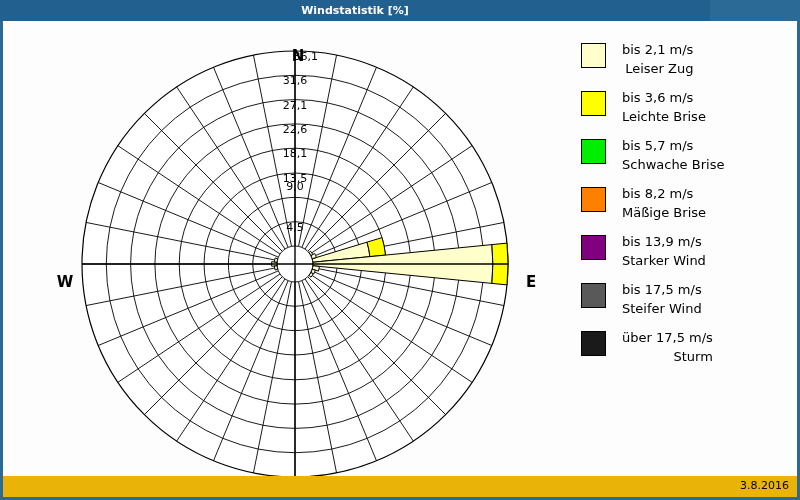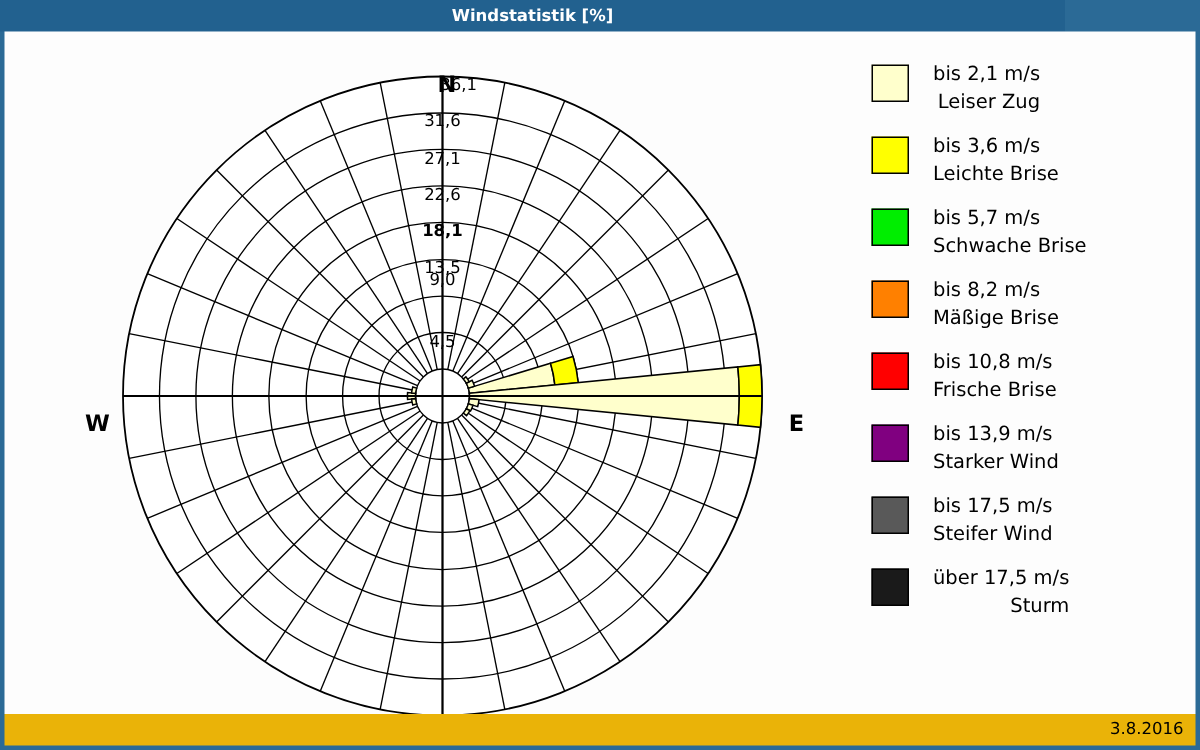--- a/index.html
+++ b/index.html
@@ -180,21 +180,21 @@
 
     <div class="compass-label" id="label-n">N</div>
 
     <div class="compass-label" id="label-w">W</div>
     <div class="compass-label" id="label-e">E</div>
 
     <div id="rticks">
         <div class="rtick" style="left: 269px; top: 199.693px;">4,5</div>
         <div class="rtick" style="left: 269px; top: 159px;">9,0</div>
         <div class="rtick" style="left: 269px; top: 151.078px;">13,5</div>
-        <div class="rtick" style="left: 269px; top: 126.23px; font-weight: bold;">18,1</div>
+        <div class="rtick" style="left: 269px; top: 126.23px;">18,1</div>
         <div class="rtick" style="left: 269px; top: 101.922px;">22,6</div>
         <div class="rtick" style="left: 269px; top: 77.615px;">27,1</div>
         <div class="rtick" style="left: 269px; top: 53.3075px;">31,6</div>
         <div class="rtick" style="left: 269px; top: 29px; text-align: right;">36,1</div>
       </div>
 
     <div id="legend">
         <div class="legend-row">
           <div class="swatch" style="background: rgb(255, 255, 204);"></div>
           <div class="legend-text"><span>bis 2,1 m/s</span><span class="l2">Leiser Zug</span></div>
@@ -205,24 +205,20 @@
         </div>
         <div class="legend-row">
           <div class="swatch" style="background: rgb(0, 238, 0);"></div>
           <div class="legend-text"><span>bis 5,7 m/s</span><span class="l2">Schwache Brise</span></div>
         </div>
         <div class="legend-row">
           <div class="swatch" style="background: rgb(255, 128, 0);"></div>
           <div class="legend-text"><span>bis 8,2 m/s</span><span class="l2">Mäßige Brise</span></div>
         </div>
         <div class="legend-row">
-          <div class="swatch" style="background: rgb(255, 0, 0);"></div>
-          <div class="legend-text"><span>bis 10,8 m/s</span><span class="l2">Frische Brise</span></div>
-        </div>
-        <div class="legend-row">
           <div class="swatch" style="background: rgb(128, 0, 128);"></div>
           <div class="legend-text"><span>bis 13,9 m/s</span><span class="l2">Starker Wind</span></div>
         </div>
         <div class="legend-row">
           <div class="swatch" style="background: rgb(89, 89, 89);"></div>
           <div class="legend-text"><span>bis 17,5 m/s</span><span class="l2">Steifer Wind</span></div>
         </div>
         <div class="legend-row">
           <div class="swatch" style="background: rgb(26, 26, 26);"></div>
           <div class="legend-text"><span>über 17,5 m/s</span><span class="l2">Sturm</span></div>

